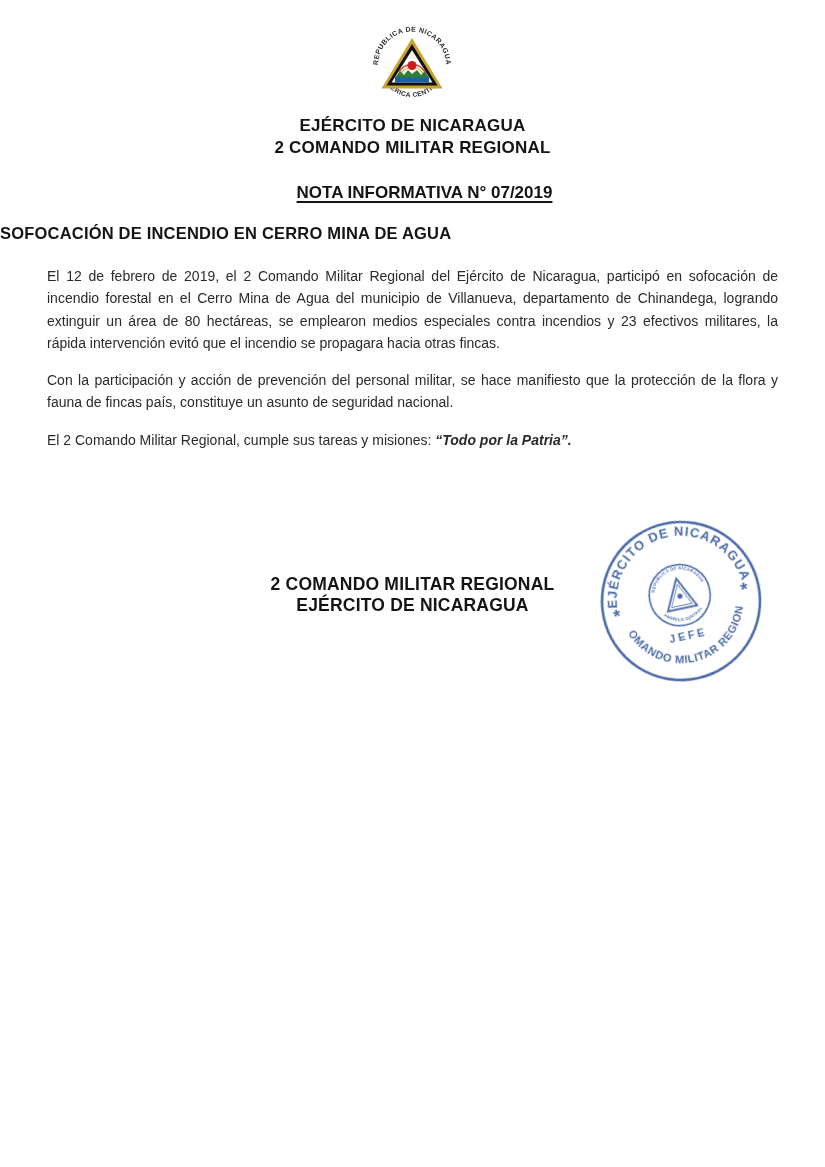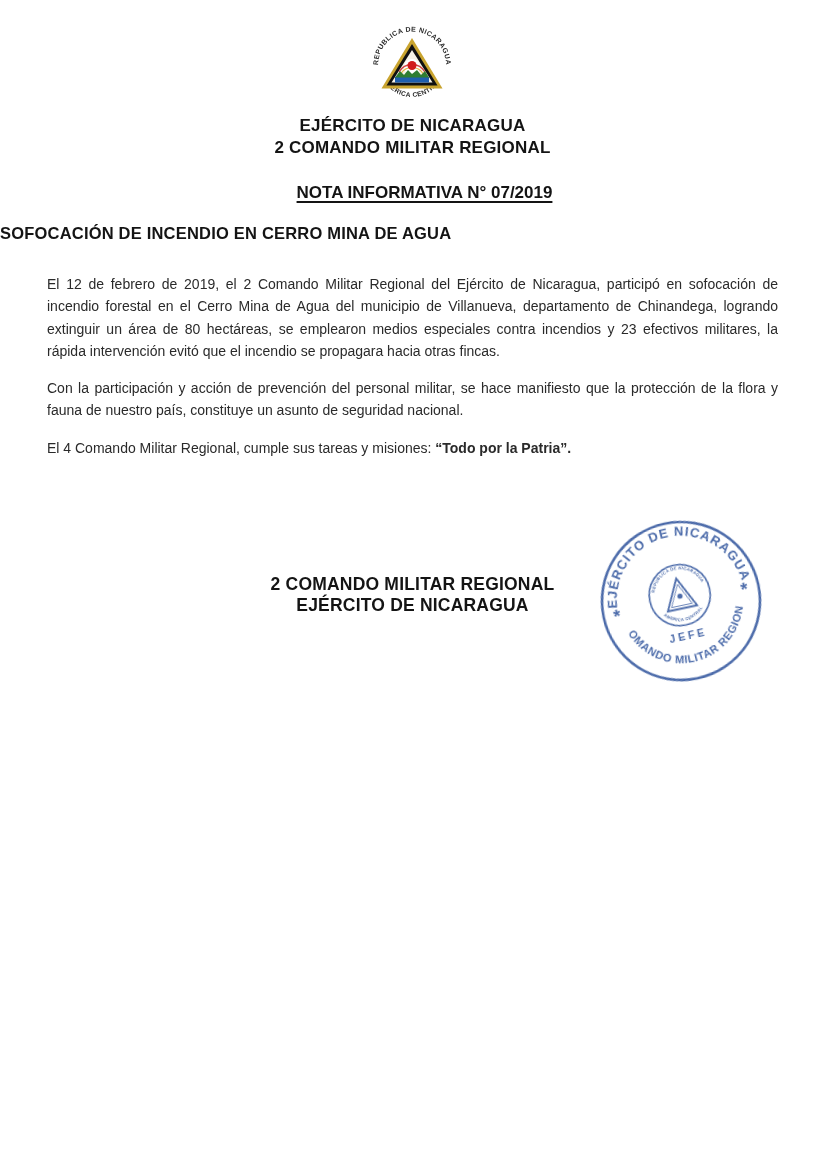--- a/index.html
+++ b/index.html
@@ -28,22 +28,22 @@
   }
   .subject-title{
     position:absolute;top:224px;left:0;width:100%;
     text-align:left;font-weight:bold;font-size:16.5px;color:#141414;
     letter-spacing:.2px;
   }
   .doc-body{
     position:absolute;top:261px;left:47px;width:731px;
     font-size:14px;line-height:22.3px;text-align:justify;color:#2a2a2a;
   }
-  .doc-body p{margin:12px 0 15px 0;}
-  .motto{font-weight:bold;}
+  .doc-body p{margin:4px 0 15px 0;}
+  .motto{font-weight:bold;font-style:italic;}
   .signature-block{
     position:absolute;top:574px;left:0;width:100%;
     text-align:center;font-weight:bold;font-size:17.5px;line-height:21px;
     color:#141414;letter-spacing:.2px;
   }
   .stamp{
     position:absolute;top:516px;left:596px;width:170px;height:170px;
     transform:rotate(-12deg);
     opacity:.92;
     filter:blur(.3px);
@@ -86,22 +86,22 @@
   </div>
 
   <div class="nota-title">
     <span>NOTA INFORMATIVA N° 07/2019</span>
   </div>
 
   <div class="subject-title">SOFOCACIÓN DE INCENDIO EN CERRO MINA DE AGUA</div>
 
   <div class="doc-body">
     <p>El 12 de febrero de 2019, el 2 Comando Militar Regional del Ejército de Nicaragua, participó en sofocación de incendio forestal en el Cerro Mina de Agua del municipio de Villanueva, departamento de Chinandega, logrando extinguir un área de 80 hectáreas, se emplearon medios especiales contra incendios y 23 efectivos militares, la rápida intervención evitó que el incendio se propagara hacia otras fincas.</p>
-    <p>Con la participación y acción de prevención del personal militar, se hace manifiesto que la protección de la flora y fauna de nuestro país, constituye un asunto de seguridad nacional.</p>
-    <p><span>El 4 Comando Militar Regional, cumple sus tareas y misiones:</span> <span class="motto">“Todo por la Patria”.</span></p>
+    <p>Con la participación y acción de prevención del personal militar, se hace manifiesto que la protección de la flora y fauna de fincas país, constituye un asunto de seguridad nacional.</p>
+    <p><span>El 2 Comando Militar Regional, cumple sus tareas y misiones:</span> <span class="motto">“Todo por la Patria”.</span></p>
   </div>
 
   <div class="signature-block">
     <div>2 COMANDO MILITAR REGIONAL</div>
     <div>EJÉRCITO DE NICARAGUA</div>
   </div>
 
   <svg class="stamp" viewBox="0 0 170 170">
     <defs>
       <path id="stampTopArc" d="M 22,95 A 64,64 0 1 1 148,95" fill="none"></path>

